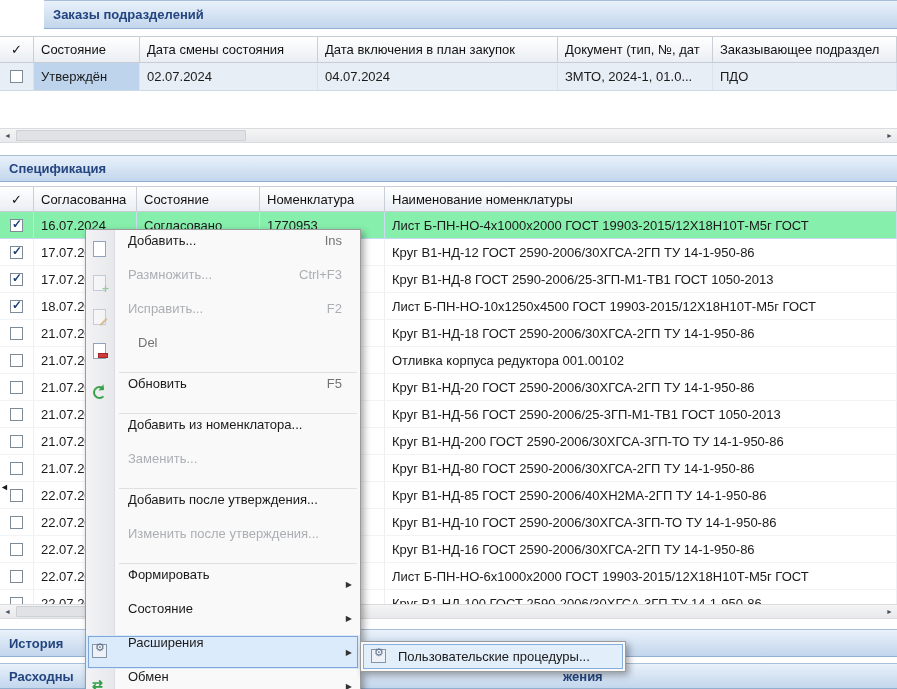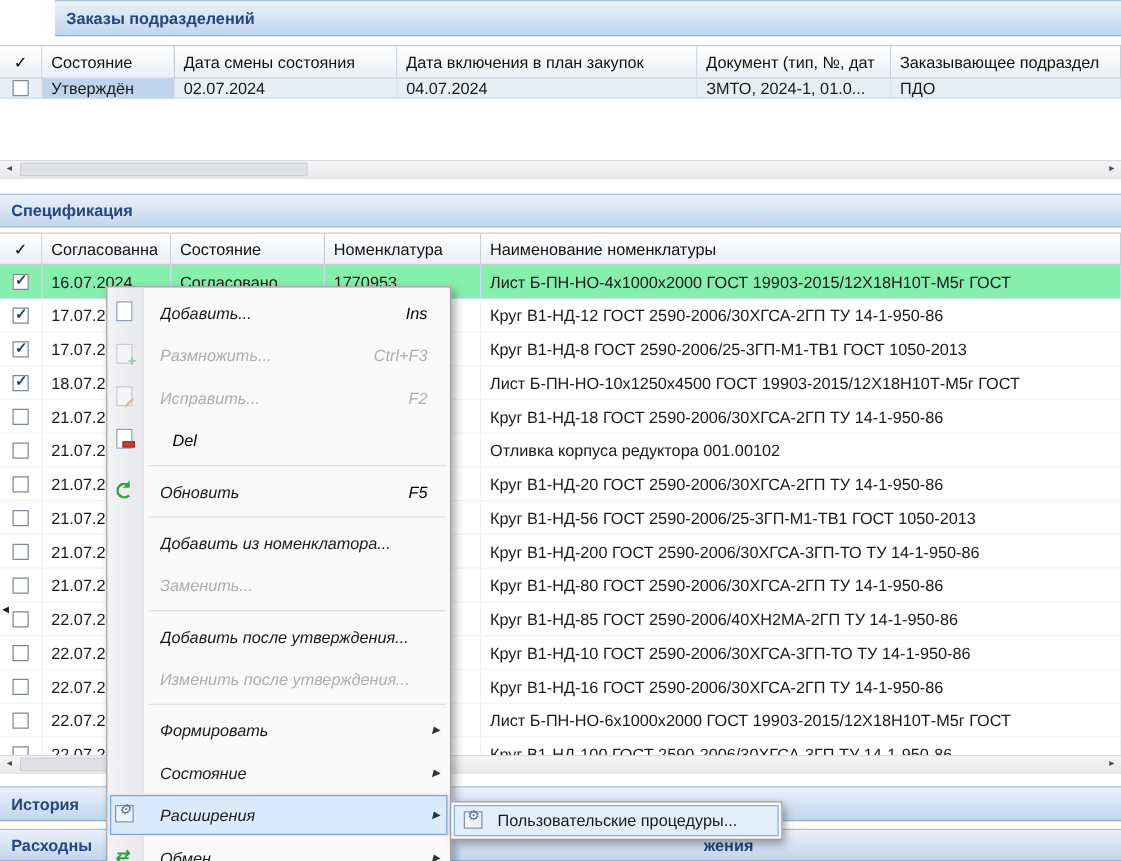--- a/index.html
+++ b/index.html
@@ -17,21 +17,21 @@
   .td { border-right:1px solid #edeff2; border-bottom:1px solid #f1f3f5; display:flex; align-items:center; padding:0 7px; white-space:nowrap; overflow:hidden; }
   .c-center { justify-content:center; }
 
   
   .oc0{width:34px} .oc1{width:106px} .oc2{width:178px} .oc3{width:240px} .oc4{width:155px} .oc5{width:184px}
   
   .sc0{width:34px} .sc1{width:103px} .sc2{width:123px} .sc3{width:125px} .sc4{width:512px}
 
   .orders-table { position:absolute; left:0; top:36px; width:897px; }
   .orders-table .th { height:27px; }
-  .orders-table .td { height:16px; }
+  .orders-table .td { height:28px; }
   .orders-row { background:#e8eef6; }
   .orders-row .td { border-right-color:#d9e2ee; border-bottom-color:#cfdae9; }
   .state-cell { background:#bed4ec; }
 
   .spec-table { position:absolute; left:0; top:186px; width:897px; }
   .spec-table .th { height:26px; }
   .spec-table .td { height:27px; }
   .spec-rows { height:392px; overflow:hidden; }
   .spec-row.sel { background:#86efac; }
   .spec-row.sel .td { border-bottom-color:#c3d9f0; border-right-color:#c9dcf1; }
@@ -44,23 +44,23 @@
   .hscroll { position:absolute; left:0; width:897px; height:15px; background:linear-gradient(#f5f5f6,#e8e9eb); border-top:1px solid #d9dbde; border-bottom:1px solid #d9dbde; }
   .hs-left,.hs-right { position:absolute; top:0; width:15px; height:100%; display:flex; align-items:center; justify-content:center; font-size:7px; color:#44505c; }
   .hs-left{left:0;} .hs-right{right:0;}
   .hs-thumb { position:absolute; left:16px; top:1px; height:11px; width:230px; background:#e0e2e5; border:1px solid #cdd1d6; border-radius:1px; }
 
   .splitter-arrow { position:absolute; left:0px; top:482px; font-size:9px; color:#1a1a1a; }
 
   
   .menu { position:absolute; left:85px; top:229px; width:276px; height:462px; background:#f9f9fa; border:1px solid #9b9b9b; box-shadow:3px 3px 7px rgba(0,0,0,.35); overflow:hidden; z-index:50; padding-top:3px; }
   .menu-strip { position:absolute; left:0; top:0; width:29px; height:100%; background:linear-gradient(90deg,#f3f3f5,#e7e8eb); border-right:1px solid #dddde0; }
-  .mi { position:relative; height:34px; display:flex; align-items:center; padding-left:42px; padding-right:18px;font-style:italic; }
+  .mi { position:relative; height:34px; display:flex; align-items:flex-start; padding-left:42px; padding-right:18px; }
   .mi .mil { flex:1; white-space:nowrap; overflow:hidden; color:#1a1a1a; }
-  .mi .mis { margin-left:10px; color:#000000; }
+  .mi .mis { margin-left:10px; color:#737373; }
   .mi.dis .mil, .mi.dis .mis { color:#abaeb3; }
   .mi.dis .micon { opacity:.45; }
   .micon { position:absolute; left:5px; top:8px; width:18px; height:18px; }
   .mi.hl { background:#dcebfc; }
   .mi.hl::after { content:""; position:absolute; inset:1px 2px; border:1px solid #7ea6d7; pointer-events:none; }
   .mi.sub .arr { position:absolute; right:8px; top:50%; transform:translateY(-50%); font-size:8px; color:#333; }
   .msep { height:1px; background:#e0e0e2; margin:3px 3px 3px 33px; }
 
   
   .submenu { position:absolute; left:360px; top:641px; width:266px; height:31px; background:#f9f9fa; border:1px solid #9b9b9b; box-shadow:3px 3px 7px rgba(0,0,0,.35); z-index:60; padding:2px; }

